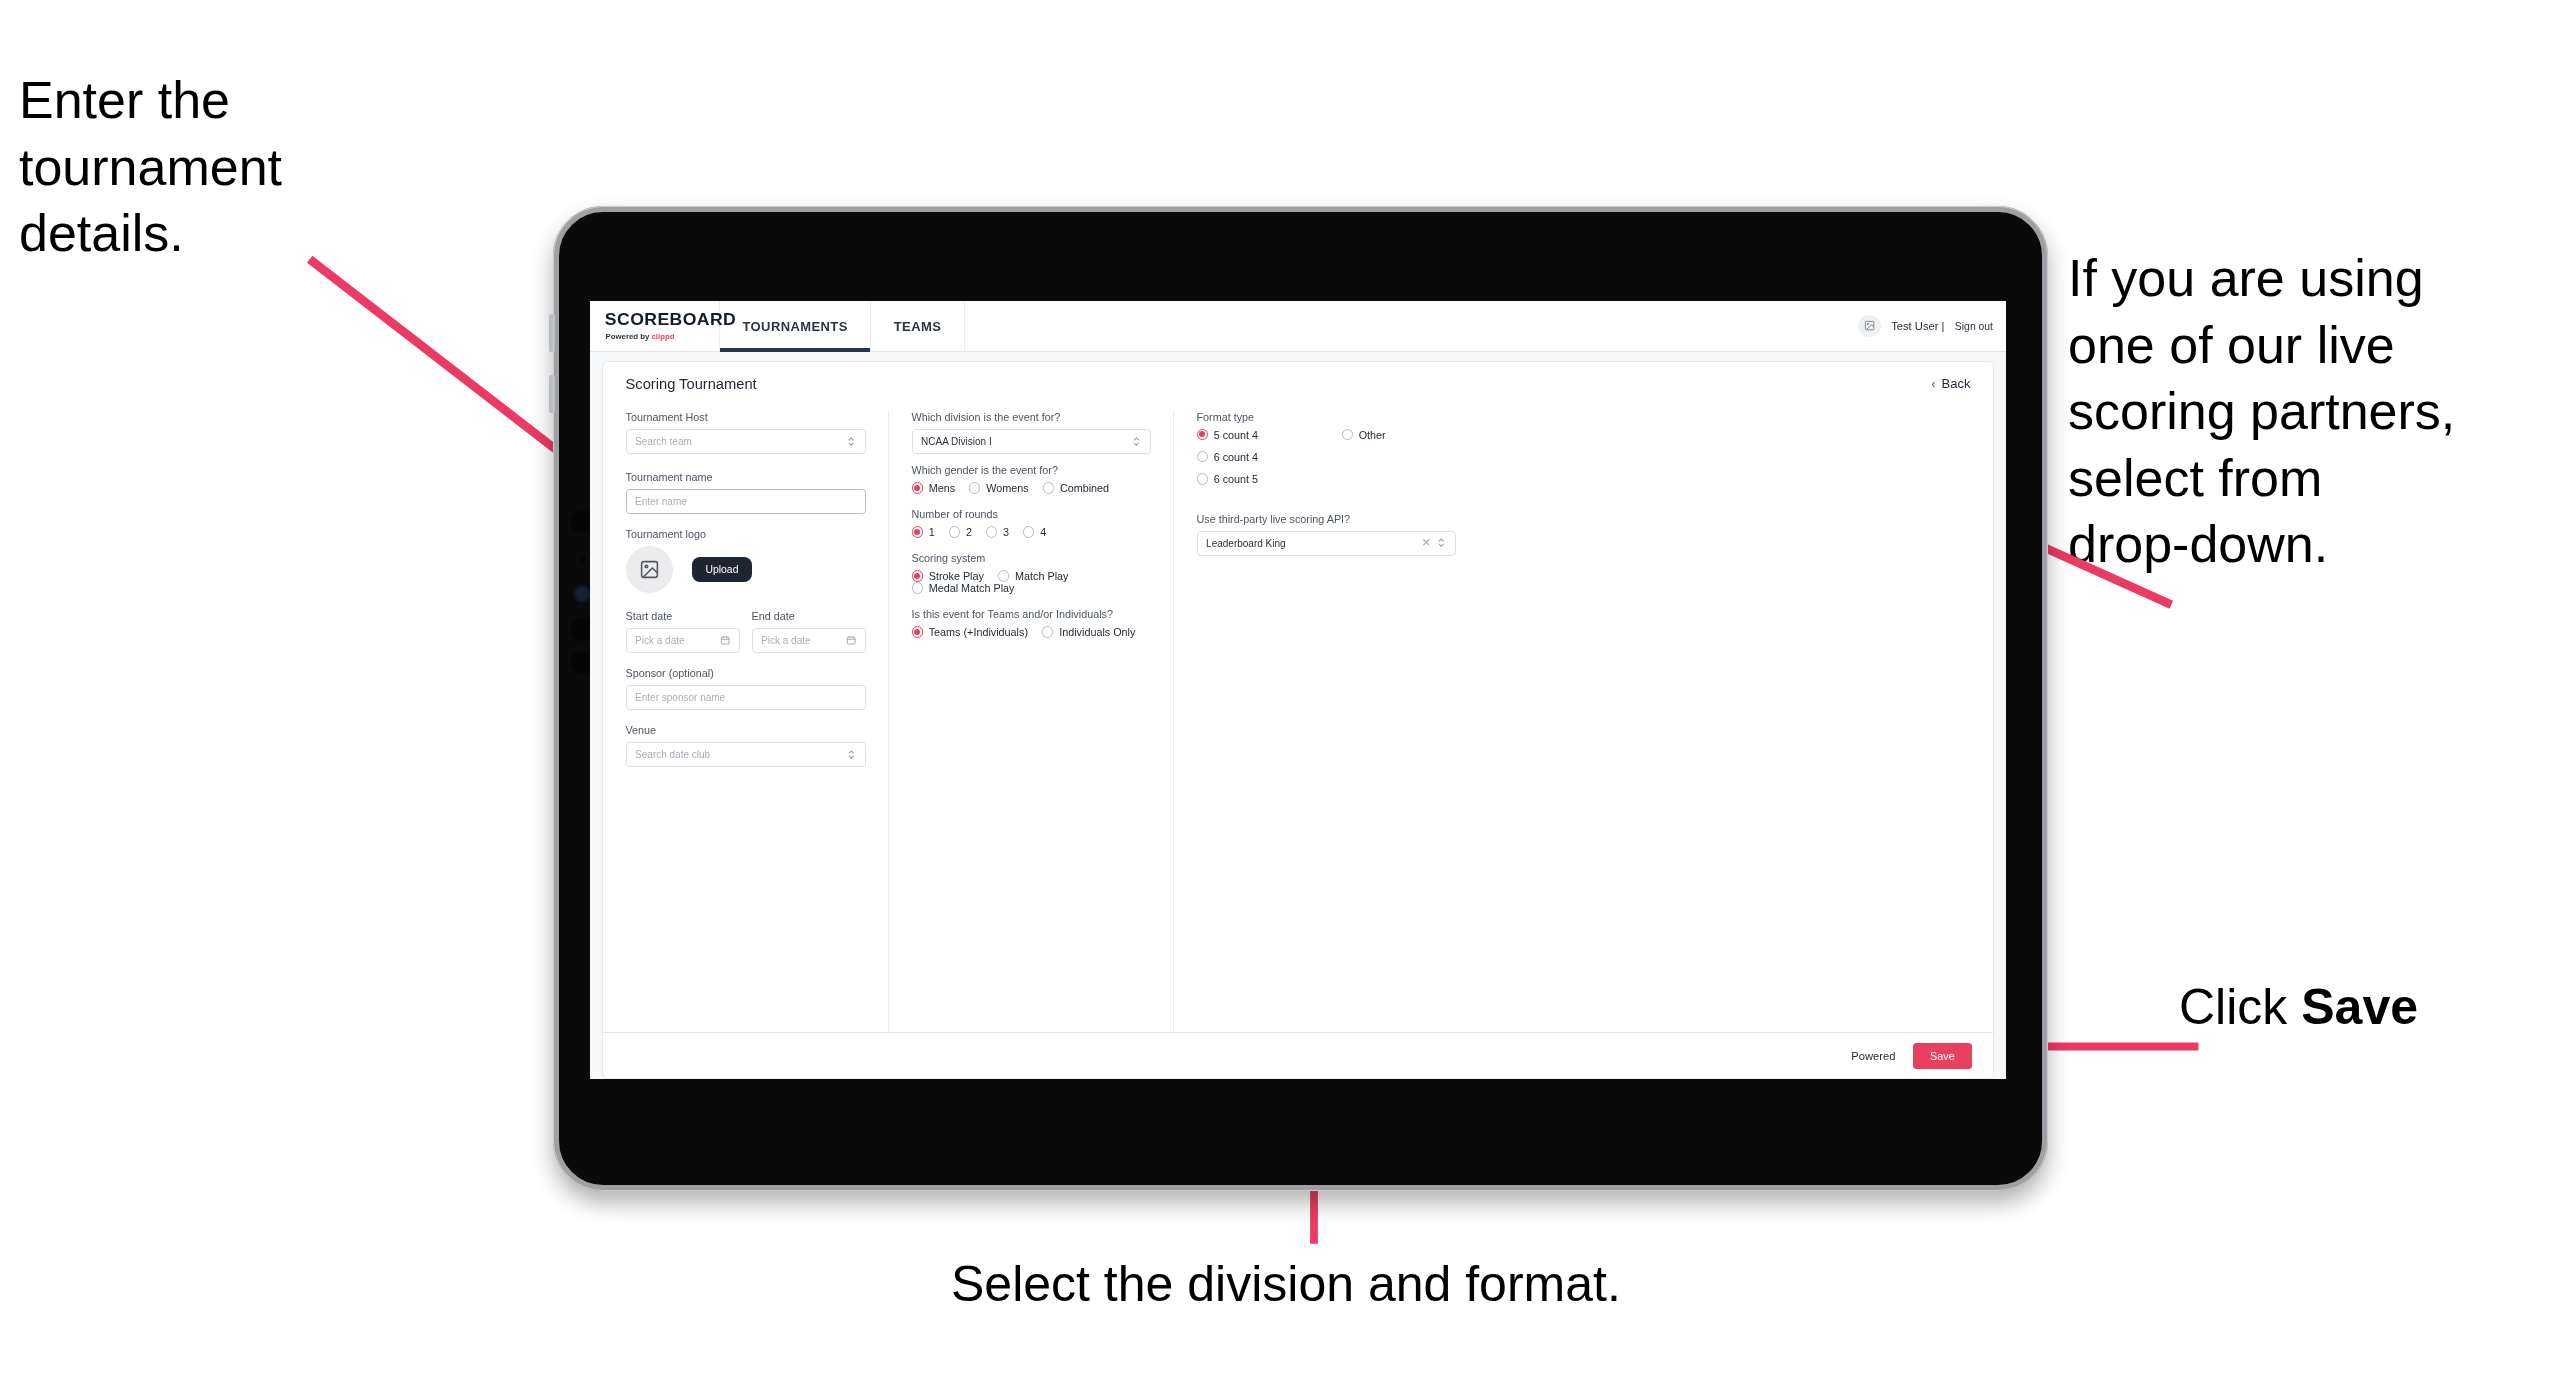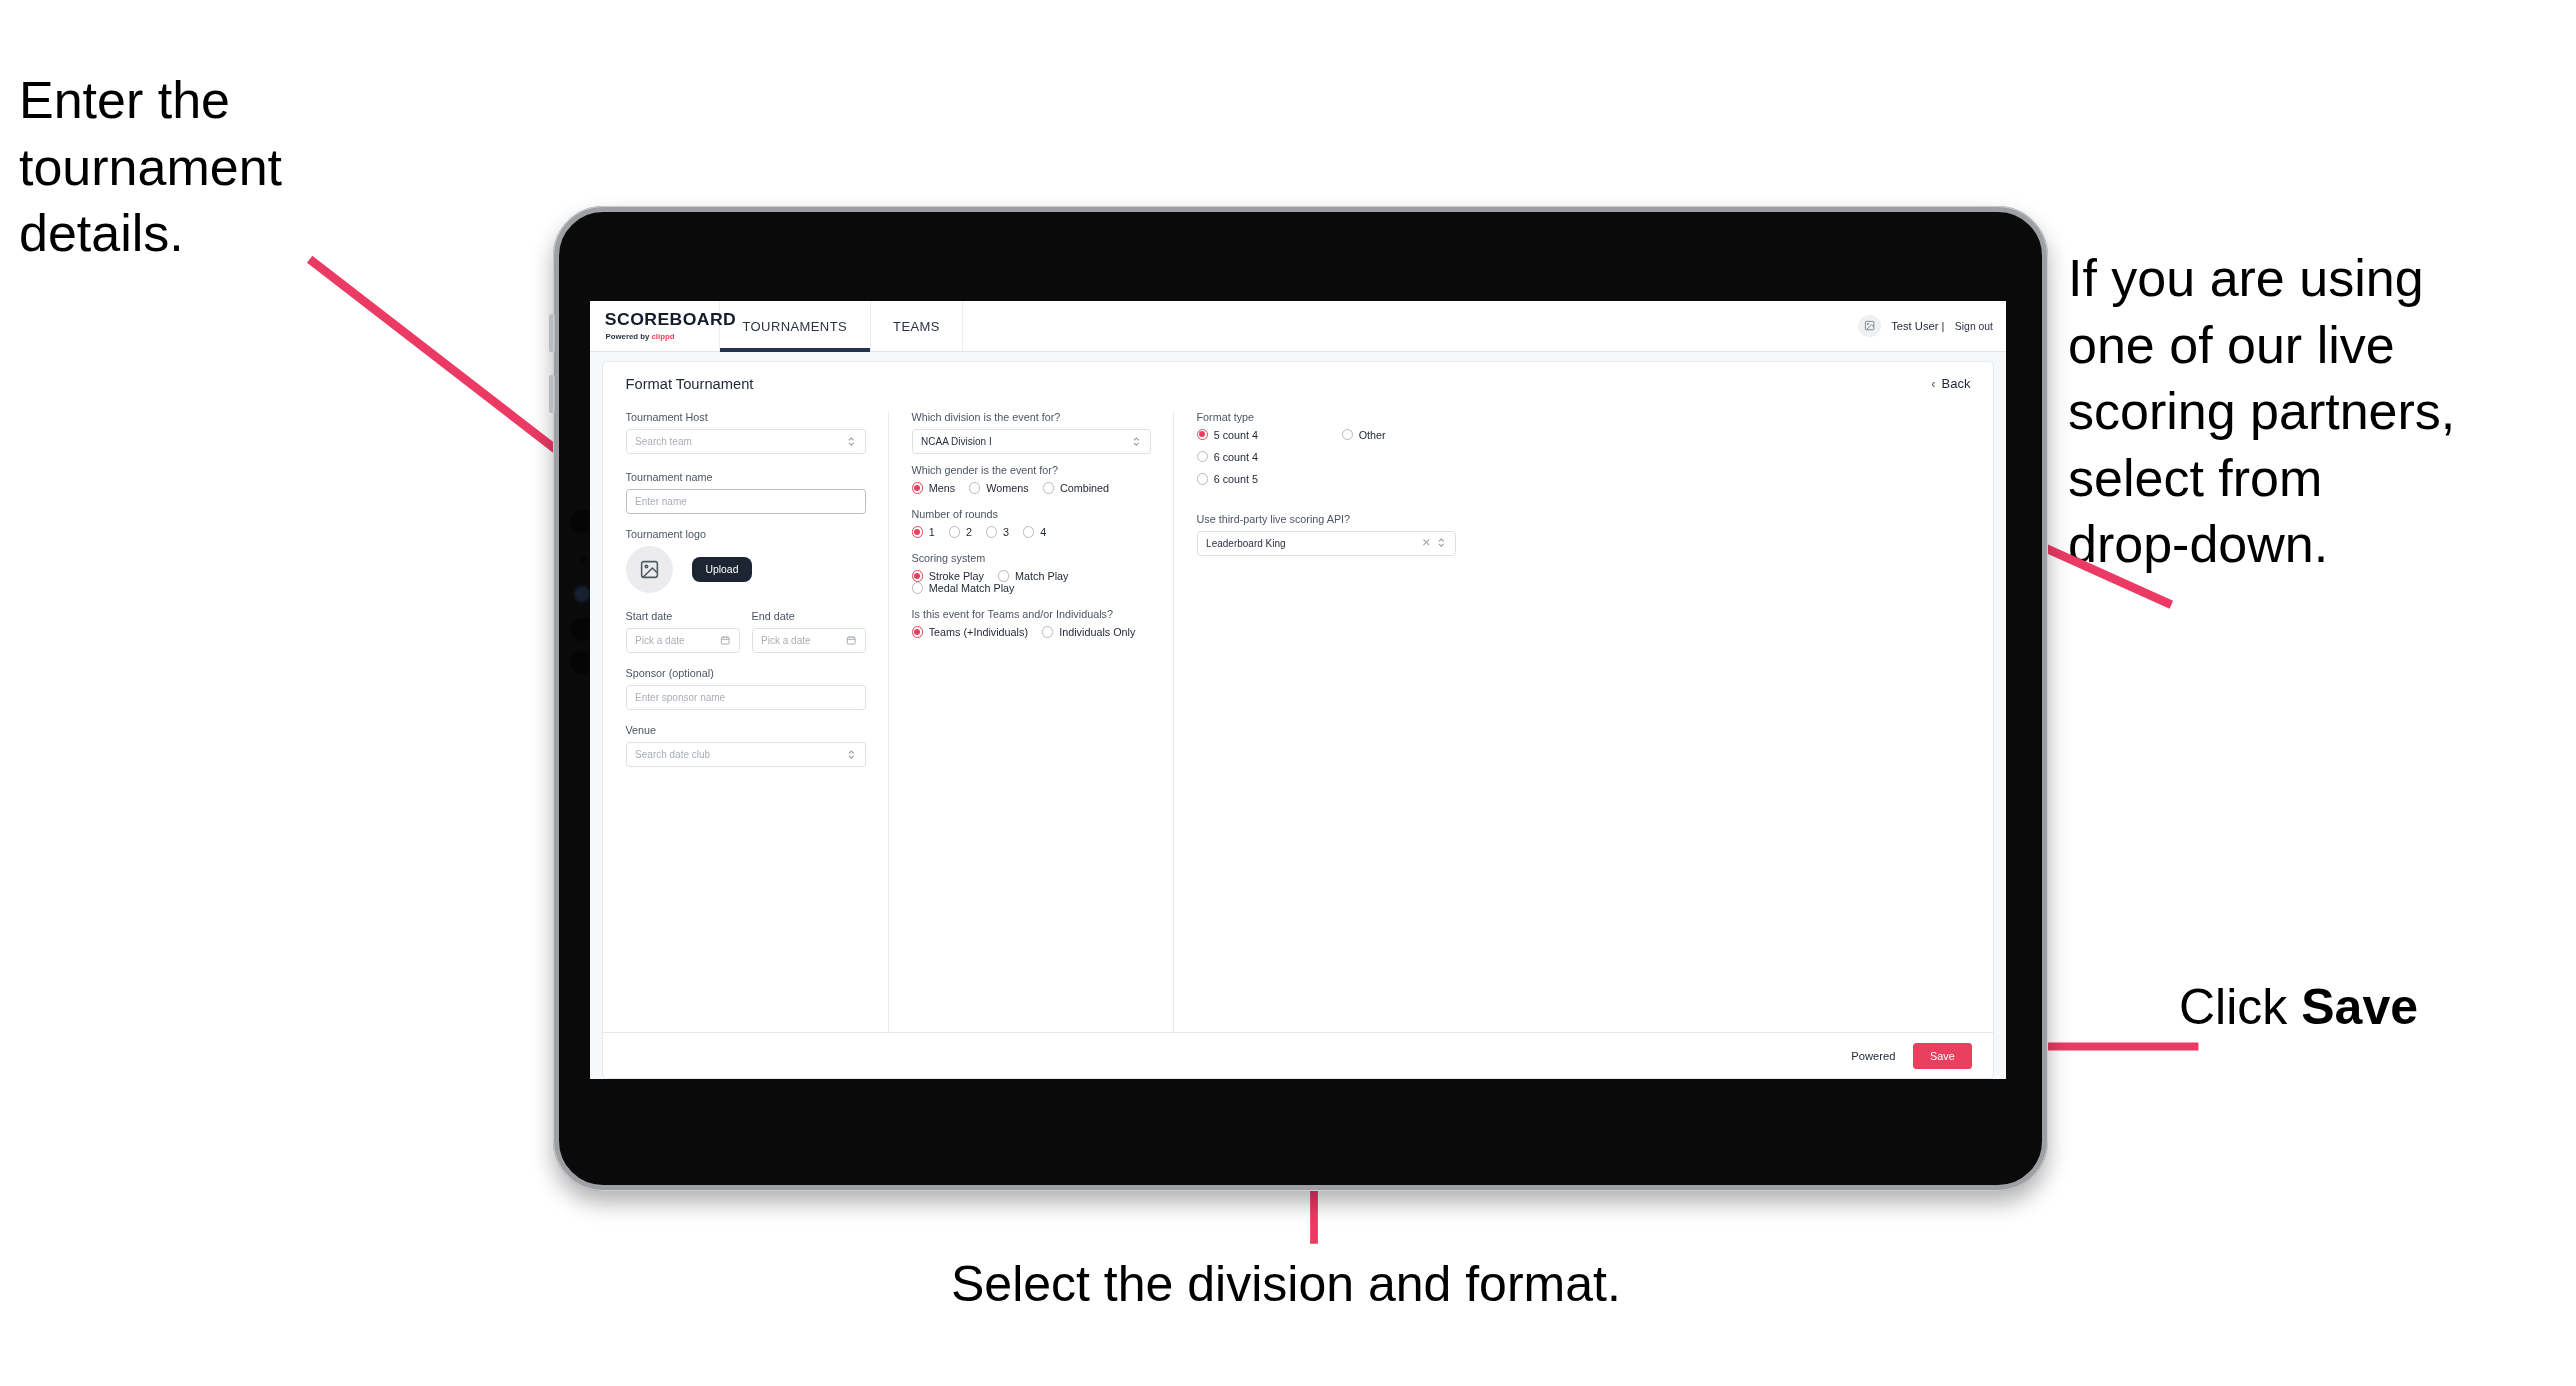--- a/index.html
+++ b/index.html
@@ -67,21 +67,21 @@
            width:130px; border-right:0.9px solid #eceef0; }
   .brand-title {
     font-family:"Liberation Sans", sans-serif;
     font-weight:700; font-size:17.3px; letter-spacing:0.4px;
     color:#141c2b; line-height:1;
     transform: scaleX(1.02);
   }
   .brand-sub { font-size:7.8px; color:#2b3443; margin-top:3.5px; font-weight:600; }
   .brand-sub .clippd { color:#e8405e; font-weight:700; }
 
-  .navtabs { display:flex; }
+  .navtabs { display:flex;font-weight:bold; }
   .navtab {
     display:flex; align-items:center; padding:0 22.5px;
     font-size:13px; color:#2c3443; letter-spacing:0.4px;
     border-right:0.9px solid #eceef0; position:relative; cursor:pointer;
   }
   .navtab.active::after{
     content:""; position:absolute; left:0; right:0; bottom:-0.9px; height:3.5px; background:#26334d;
   }
   .appbar-right{
     margin-left:auto; display:flex; align-items:center; gap:10.4px; padding-right:13px;
@@ -258,21 +258,21 @@
           </div>
           <div class="user-name">Test User |</div>
           <div class="sign-out">Sign out</div>
         </div>
       </div>
 
       <div class="content">
         <div class="card">
 
           <div class="card-head">
-            <div class="card-title">Format Tournament</div>
+            <div class="card-title">Scoring Tournament</div>
             <div class="back-link">
               <span class="back-chev">‹</span>
               <span>Back</span>
             </div>
           </div>
 
           <div class="cols">
 
             <div class="col col-1">
 

